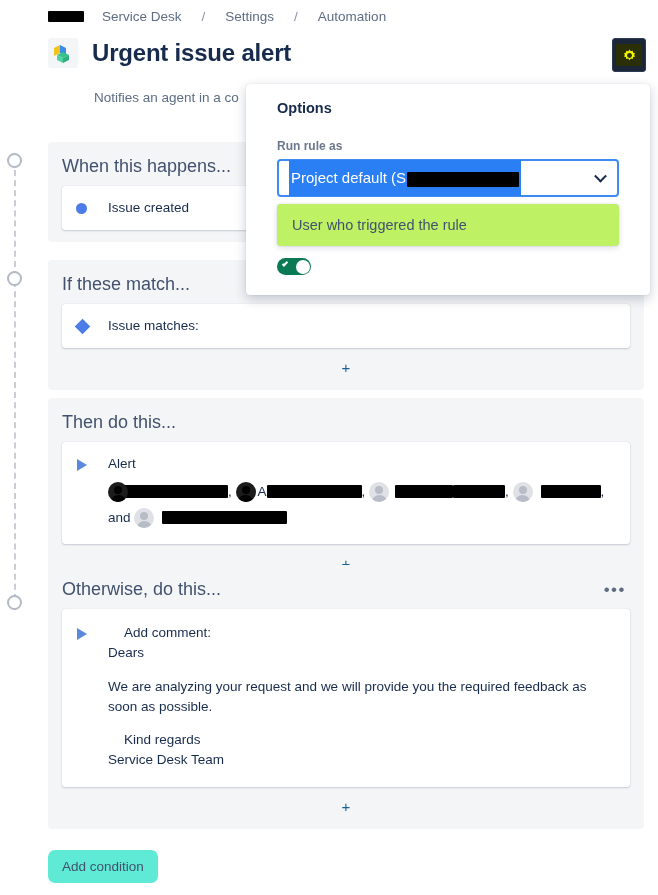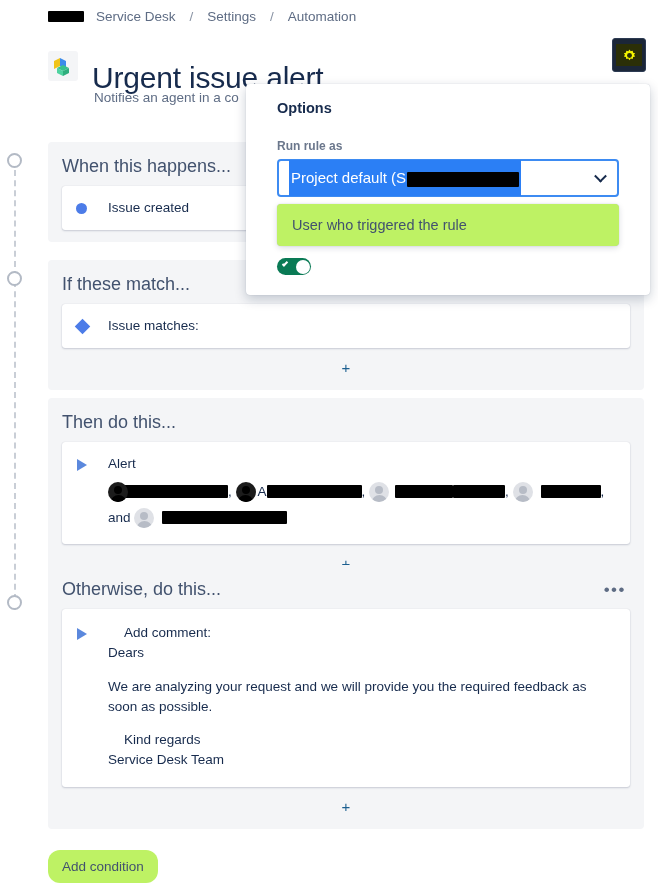--- a/index.html
+++ b/index.html
@@ -8,43 +8,43 @@
     width: 658px; height: 895px;
     background: #ffffff;
     font-family: "Liberation Sans", sans-serif;
     overflow: hidden;
   }
   .page { position: relative; width: 658px; height: 895px; background: #fff; }
 
   
   .breadcrumb {
     position: absolute; left: 48px; top: 9px;
-    display: flex; align-items: center; gap: 12px;
+    display: flex; align-items: center; gap: 18px;
     font-size: 13.5px; color: #6b778c; white-space: nowrap;
   }
   .redact-inline {
     display: inline-block; background: #000; border-radius: 1px;
     height: 11px; width: 36px; vertical-align: middle;
   }
   .crumb { color: #5e6c84; }
   .crumb-sep { color: #8993a4; padding: 0 2px; }
 
   
   .title-row {
     position: absolute; left: 48px; top: 38px;
     display: flex; align-items: center; gap: 14px;
   }
   .rule-icon {
     width: 30px; height: 30px; border-radius: 3px;
     background: #f4f5f7; position: relative; flex: 0 0 auto;
   }
   .rule-icon svg { position: absolute; left: 3px; top: 3px; }
   .page-title {
-    font-size: 30px; font-weight: 400; color: #172b4d;
-    letter-spacing: -0.2px; line-height: 1.1; margin-top: 23px;
+    font-size: 24px; font-weight: 700; color: #172b4d;
+    letter-spacing: -0.2px; line-height: 1.1;
   }
 
   .gear-btn {
     position: absolute; right: 12px; top: 38px;
     width: 34px; height: 34px; border-radius: 3px;
     background: #1b2638; border: 1px solid #2c3a52;
     display: flex; align-items: center; justify-content: center;
     cursor: pointer;
   }
   .gear-btn .inner {
@@ -126,21 +126,21 @@
   .alert-names > * { vertical-align: middle; }
 
   
   .comment p { margin: 0 0 13px 0; }
   .comment p:last-child { margin-bottom: 0; }
   .comment .tight { margin-bottom: 0; margin-left: 16px; }
 
   
   .add-condition {
     position: absolute; left: 48px; top: 850px;
-    background: #bef264; border: none; border-radius: 12px;
+    background: #5eead4; border: none; border-radius: 7px;
     padding: 9px 14px; font-size: 13.5px; color: #42526e;
     font-family: "Liberation Sans", sans-serif; cursor: pointer;
   }
 
   
   .options-popup {
     position: absolute; left: 246px; top: 84px; width: 404px; height: 211px;
     background: #fff; border-radius: 4px;
     box-shadow: 0 4px 12px rgba(9,30,66,0.22), 0 0 1px rgba(9,30,66,0.25);
     padding: 16px 31px;

